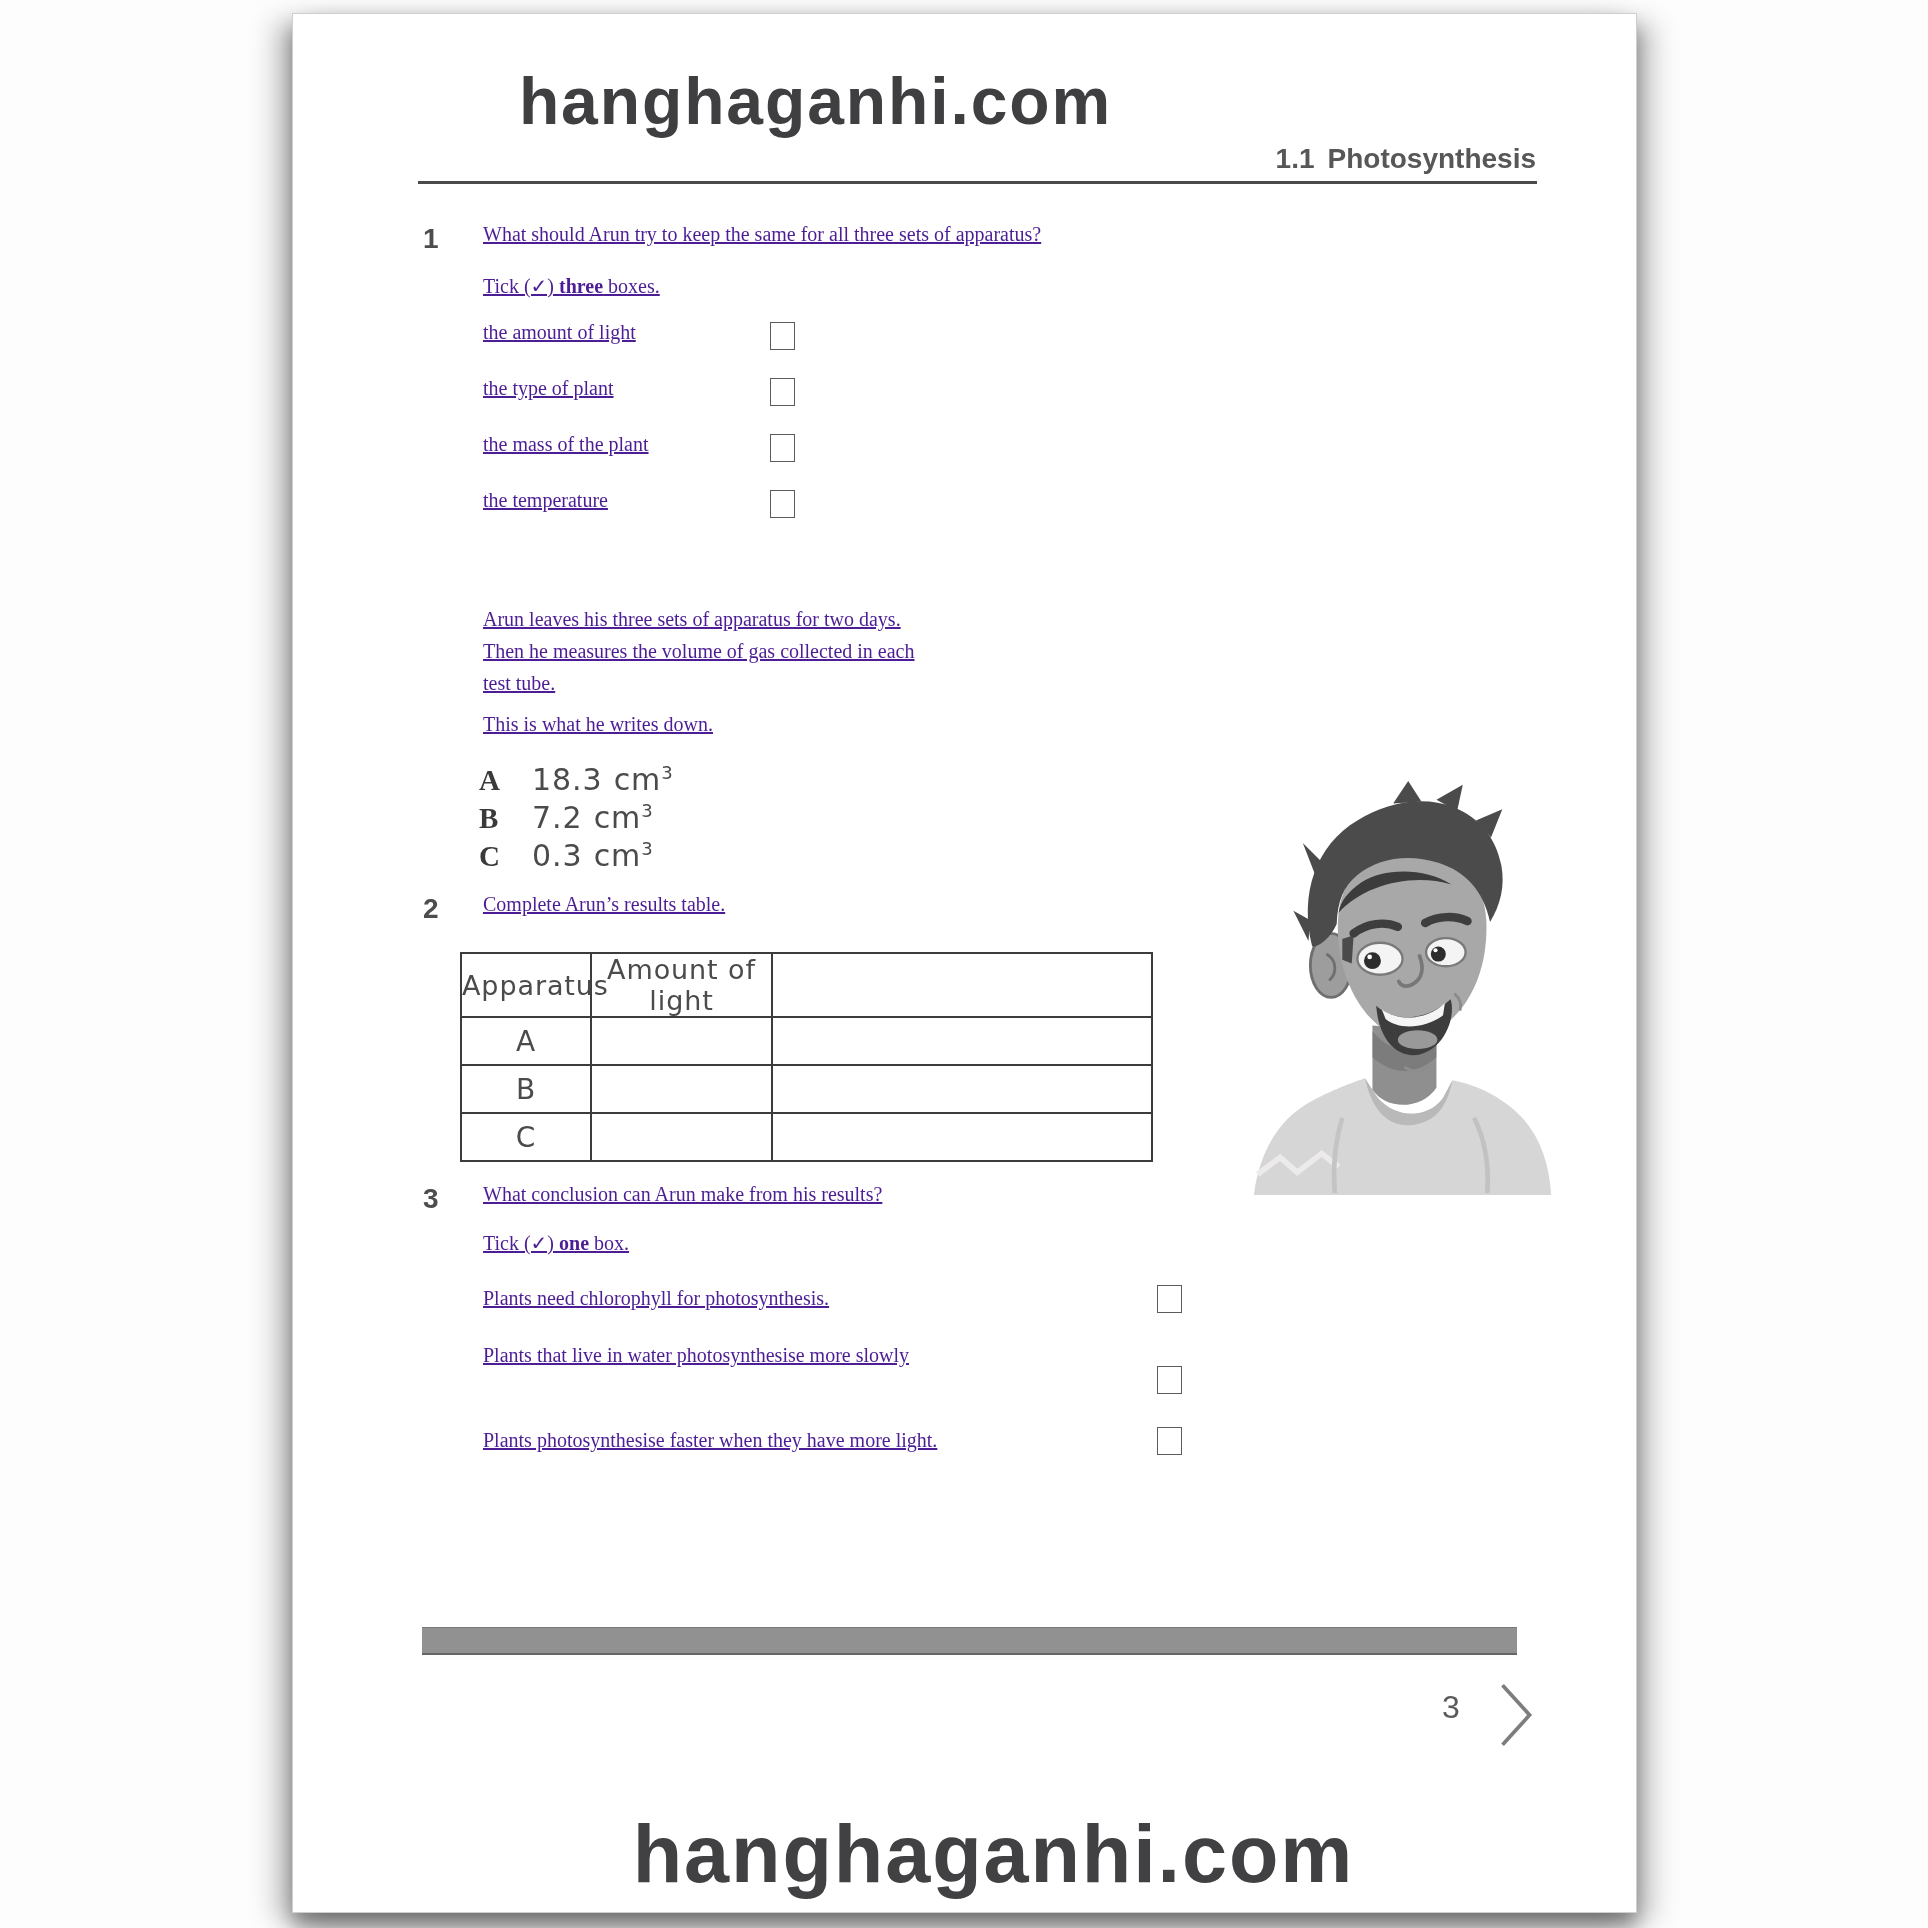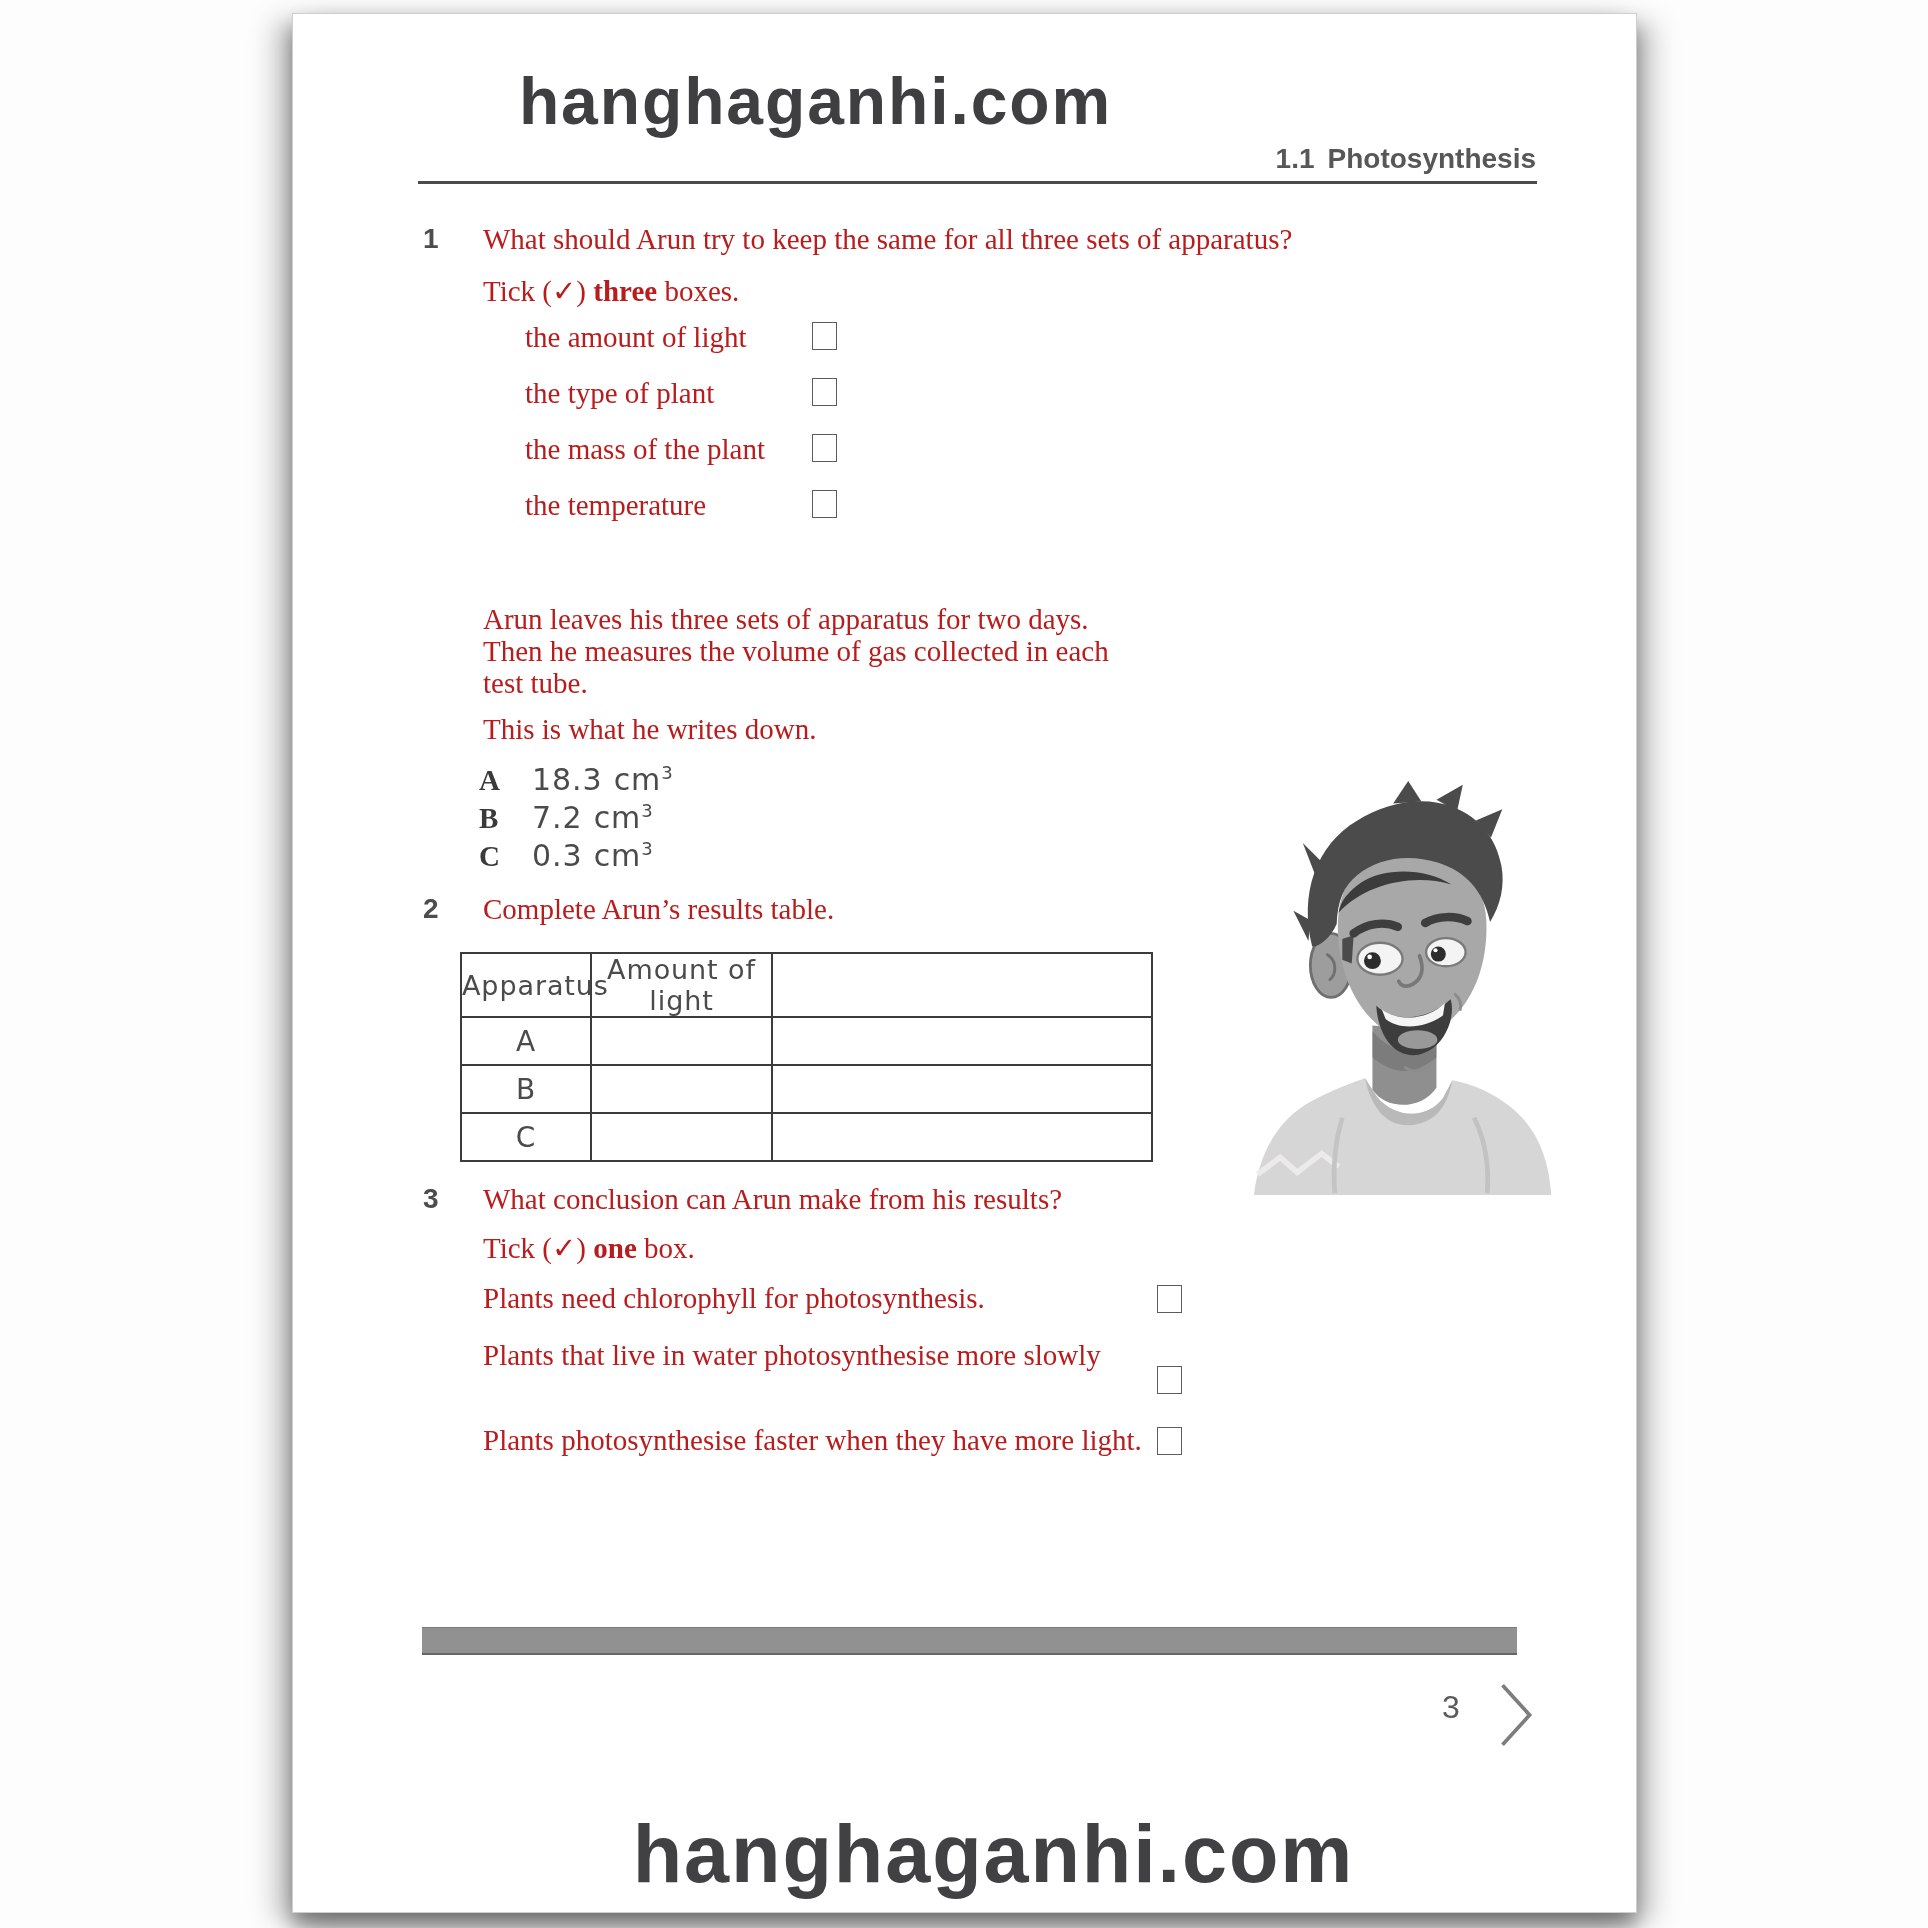--- a/index.html
+++ b/index.html
@@ -17,35 +17,35 @@
     font-family:"Liberation Sans", sans-serif; font-weight:600; font-size:66px;
     letter-spacing:1.9px; color:#3f3f41;
   }
   .section-heading {
     position:absolute; right:100px; top:121px;
     font-family:"Liberation Sans", sans-serif; font-weight:700; font-size:28px; color:#575757;margin-top:8px;
   }
   .section-heading .sec-num { margin-right:13px; }
   .header-rule { position:absolute; left:125px; top:167px; width:1119px; height:2.8px; background:#4b4b4b; }
 
-  .serif { font-size:29px; color:#b91c1c; }
+  .serif { font-size:20px; color:#4c1d95;text-decoration:underline; }
   .qnum {
     position:absolute; left:130px; font-family:"Liberation Sans", sans-serif;
     font-weight:700; font-size:28px; color:#4d4d4d;
   }
   .qtext { position:absolute; left:190px; }
   .tick-line { position:absolute; left:190px; }
   .tick-line b { font-weight:700; }
 
   .cb {
     position:absolute; width:24.5px; height:28px;
     border:1.9px solid #5c5c5c; background:#ffffff;
   }
 
-  .q1-list { position:absolute; left:190px; top:307px; width:659px;margin-left:42px; }
+  .q1-list { position:absolute; left:190px; top:307px; width:659px; }
   .q1-row { position:relative; height:56px; }
   .q1-row .cb { left:287px; top:0.9px; }
 
   .para { position:absolute; left:190px; top:589px; line-height:32px; }
   .writes { position:absolute; left:190px; top:699px; }
 
   .meas { position:absolute; left:186px; top:750px; }
   .meas-row { display:flex; height:38px; align-items:flex-start; }
   .meas-label { width:53px; font-weight:700; font-size:29px; color:#3a3a3a; }
   .hand { font-family:"DejaVu Sans", sans-serif; color:#4b4b4b; letter-spacing:0.9px;text-align:center; }

